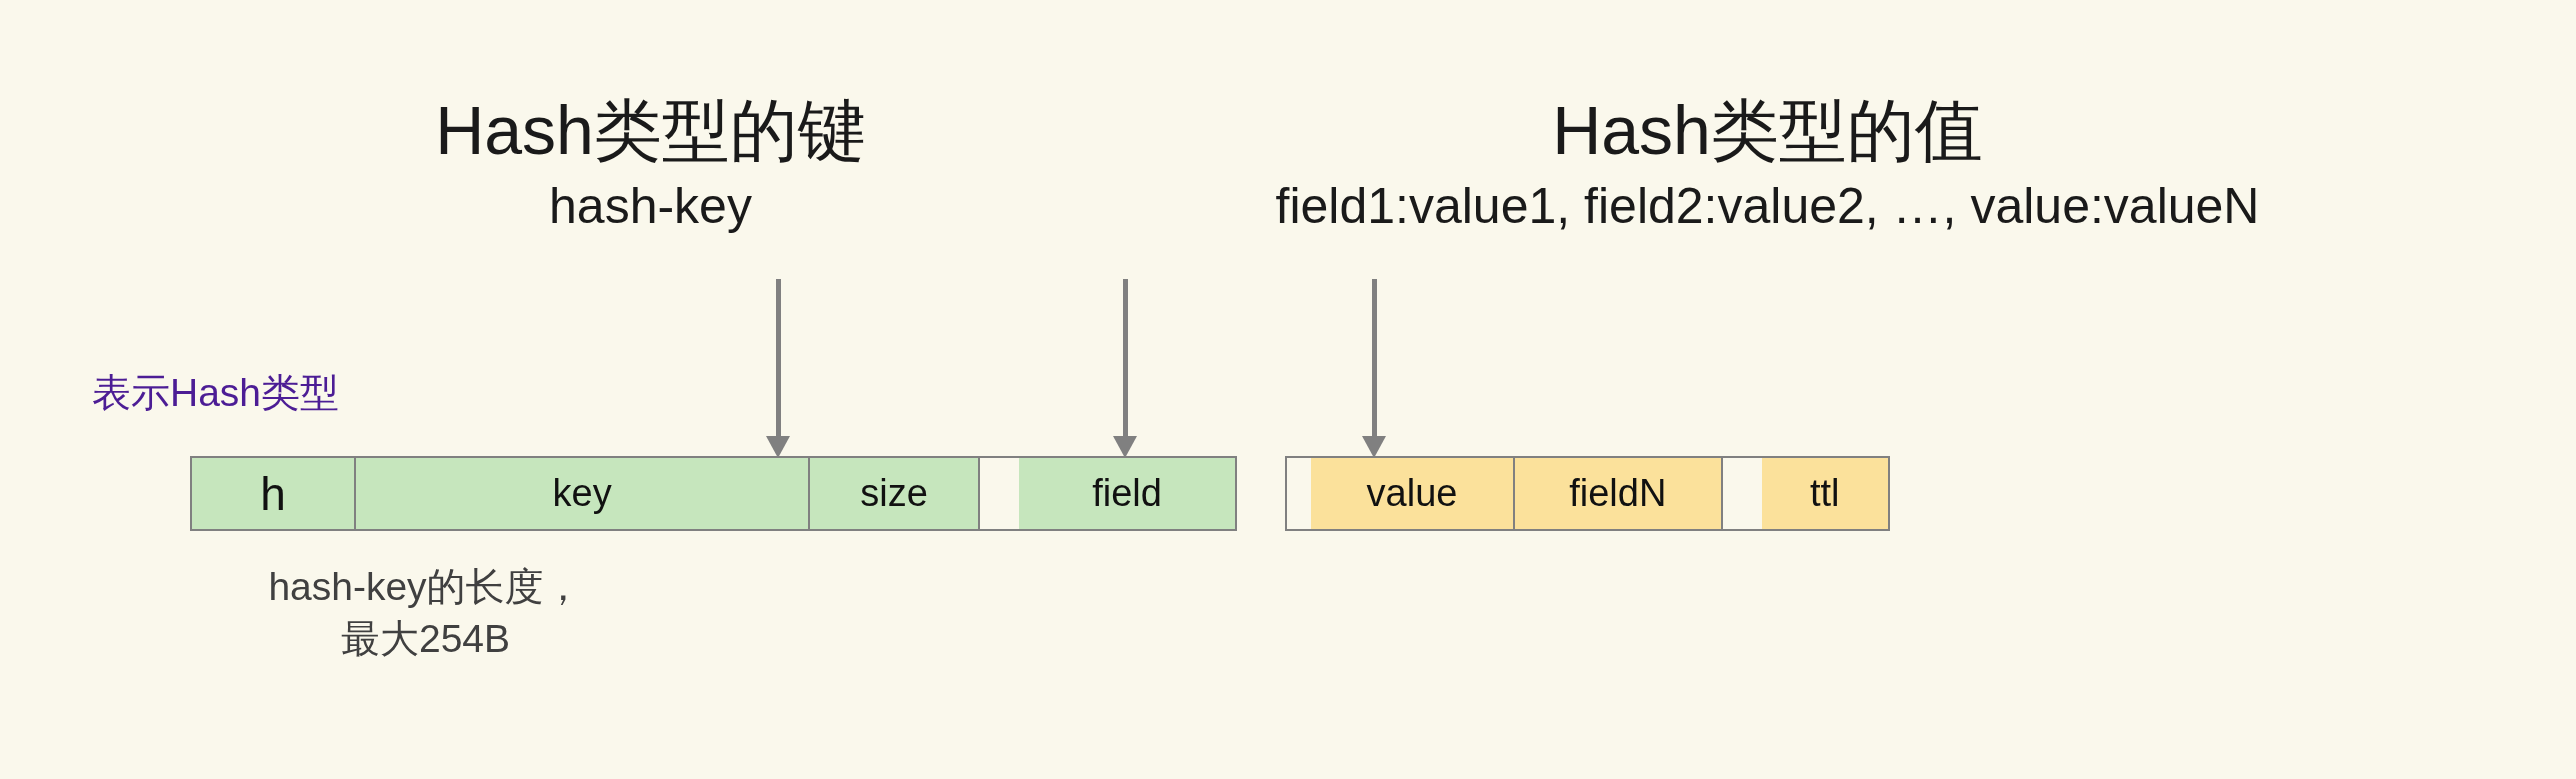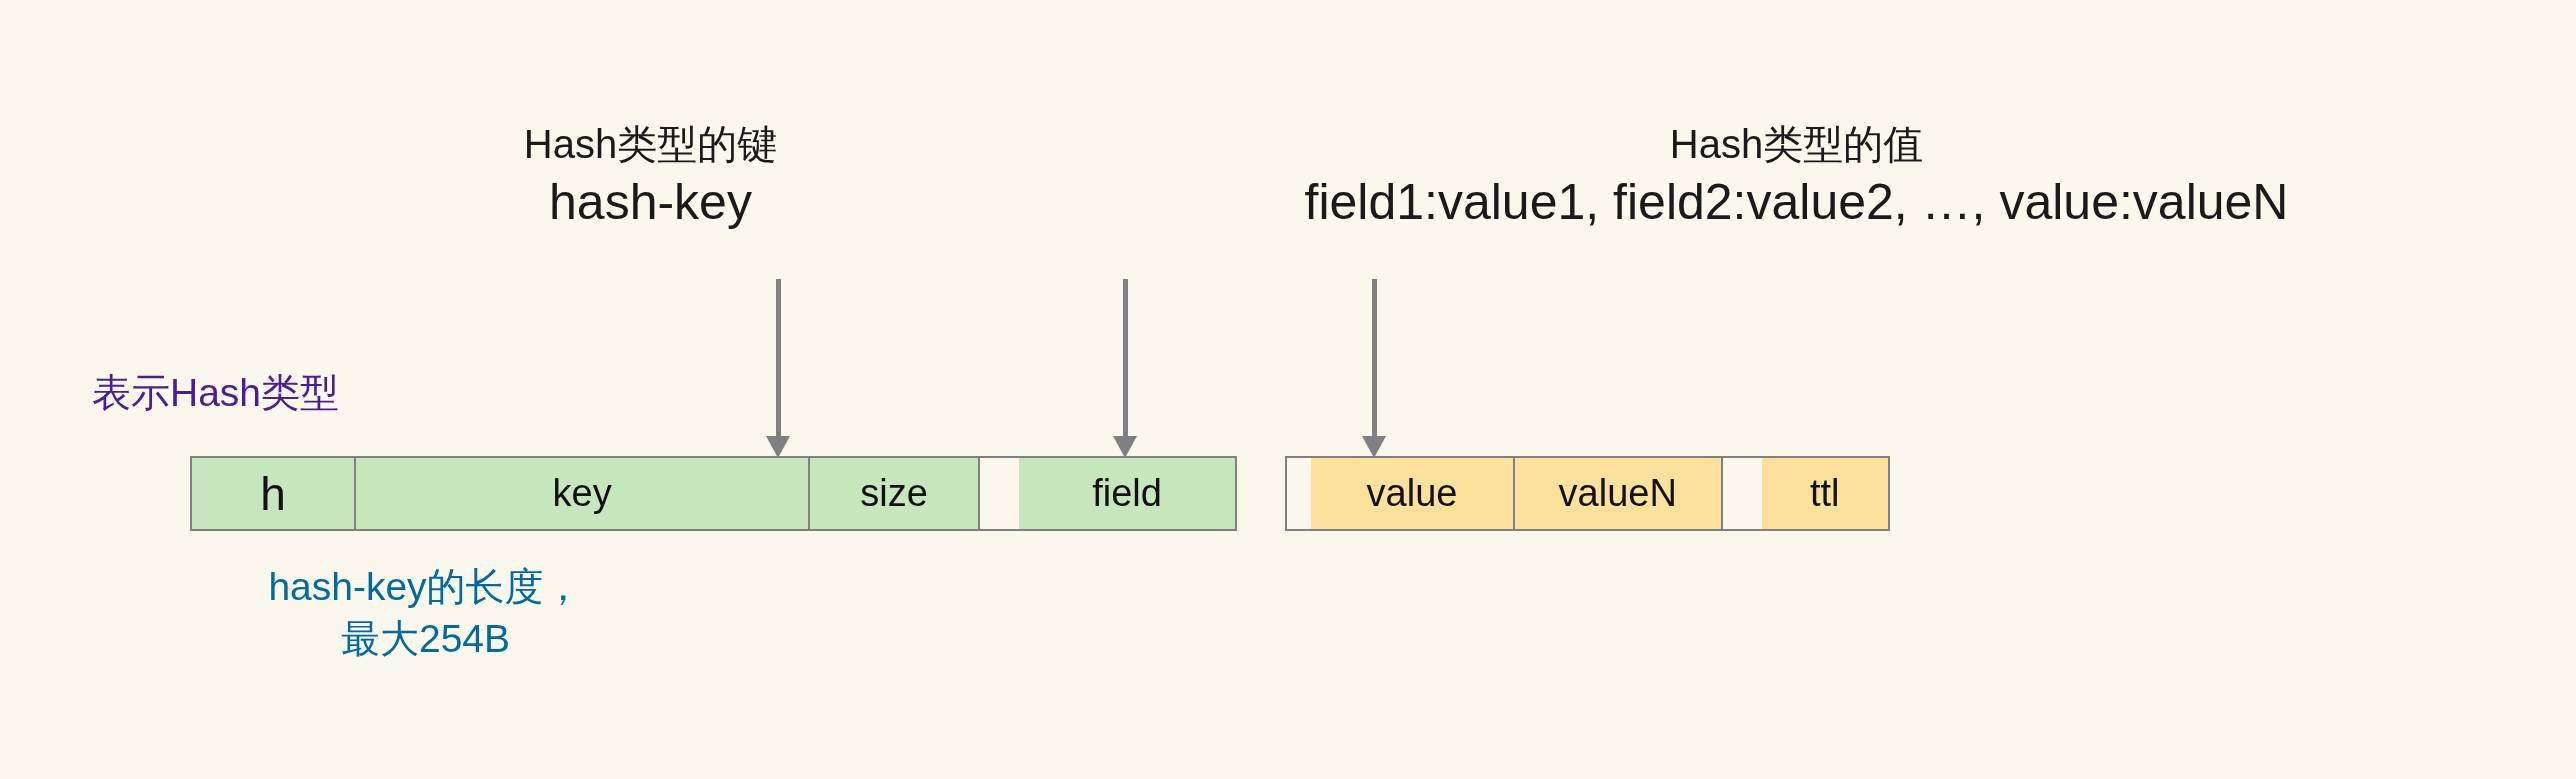--- a/index.html
+++ b/index.html
@@ -21,46 +21,46 @@
   }
 
   
   .hdr {
     position: absolute;
     text-align: center;
     white-space: nowrap;
     color: #1a1a1a;
     line-height: 1.28;
   }
-  .hdr .l1 { font-size: 40px; margin-top: 32px; }
+  .hdr .l1 { font-size: 68px; }
   .hdr .l2 { font-size: 50px; }
 
   #hdr-key  { left: 385px;  width: 531px;  top: 87px; }
-  #hdr-val  { left: 1082px; width: 1429px; top: 87px; text-align: center; }
+  #hdr-val  { left: 1053px; width: 1429px; top: 87px; text-align: center; }
 
   
   #type-caption {
     position: absolute;
     left: 92px;
     top: 366px;
     font-size: 39px;
     white-space: nowrap;
     color: #4c1d95;
   }
 
   
   #len-caption {
     position: absolute;
     left: 160px;
     top: 561px;
     width: 531px;
     text-align: center;
     font-size: 39px;
     line-height: 1.33;
-    color: #0369a1;
+    color: #404040;
   }
 
   
   .row {
     position: absolute;
     top: 456px;
     height: 75px;
     display: flex;
     border: 2.7px solid #808080;
     box-sizing: border-box;
@@ -151,21 +151,21 @@
 
   <div class="row" id="row-key">
     <div class="cell cell-h">h</div>
     <div class="cell cell-key">key</div>
     <div class="cell cell-size">size</div>
     <div class="cell cell-field">field</div>
   </div>
 
   <div class="row" id="row-val">
     <div class="cell cell-value">value</div>
-    <div class="cell cell-version">valueN</div>
+    <div class="cell cell-version">fieldN</div>
     <div class="cell cell-ttl">ttl</div>
   </div>
 
   <div id="len-caption">
     <div>hash-key的长度，</div>
     <div>最大254B</div>
   </div>
 
 </div>
 

